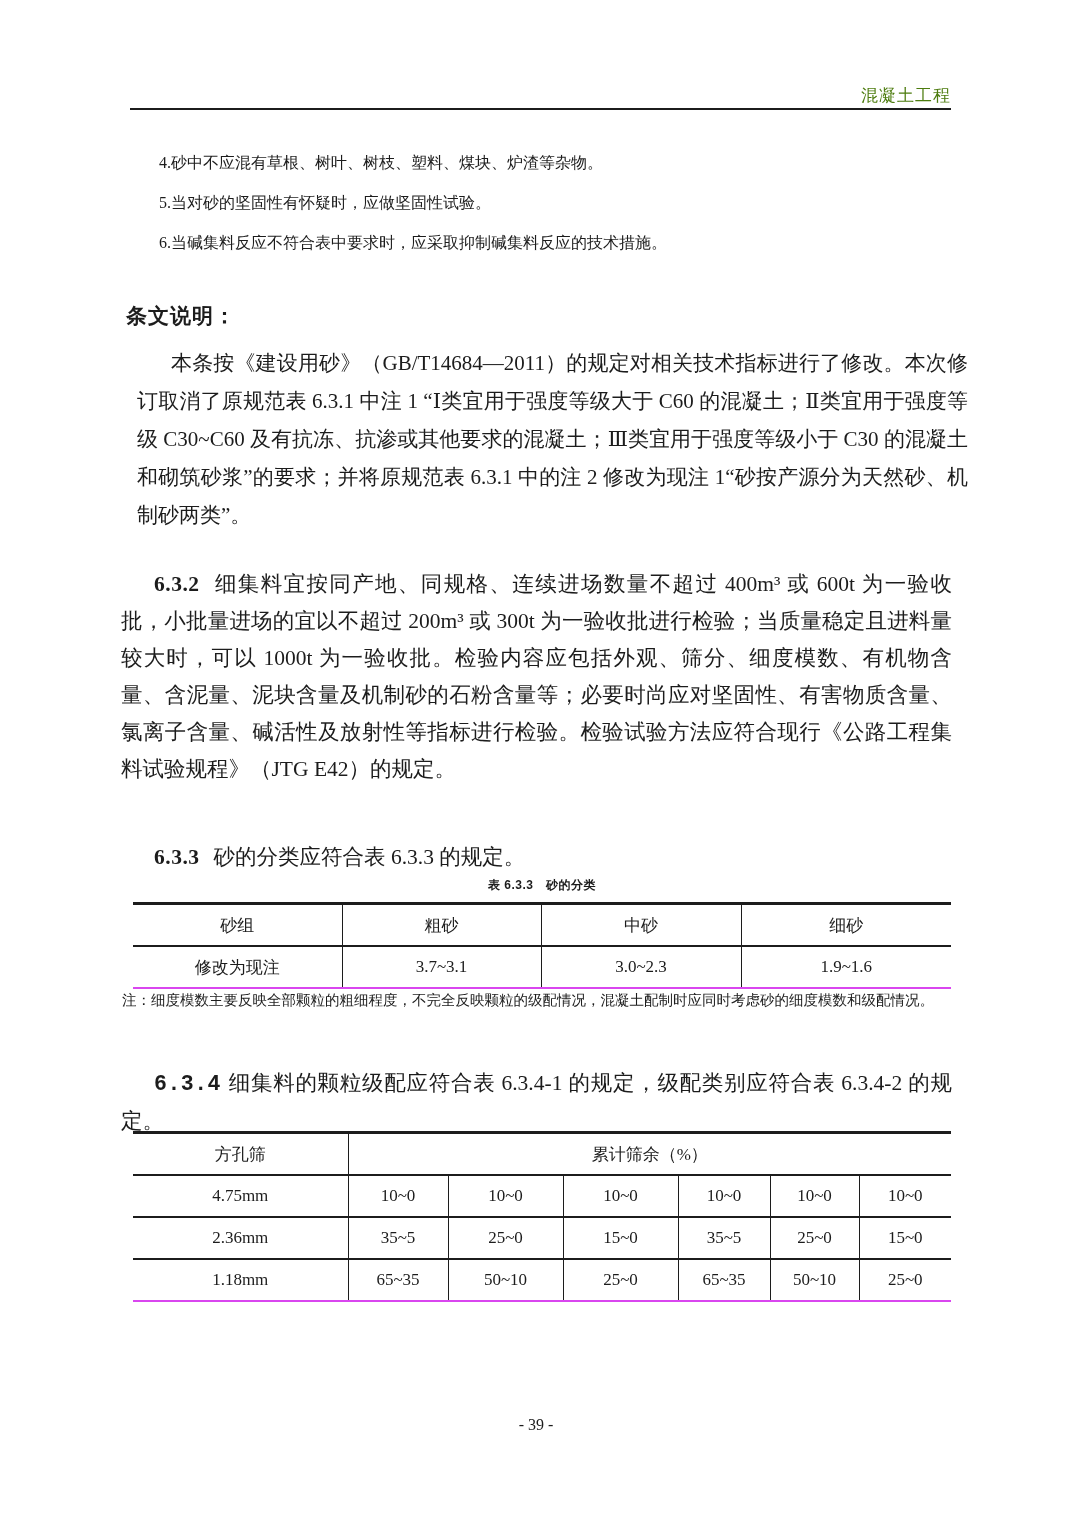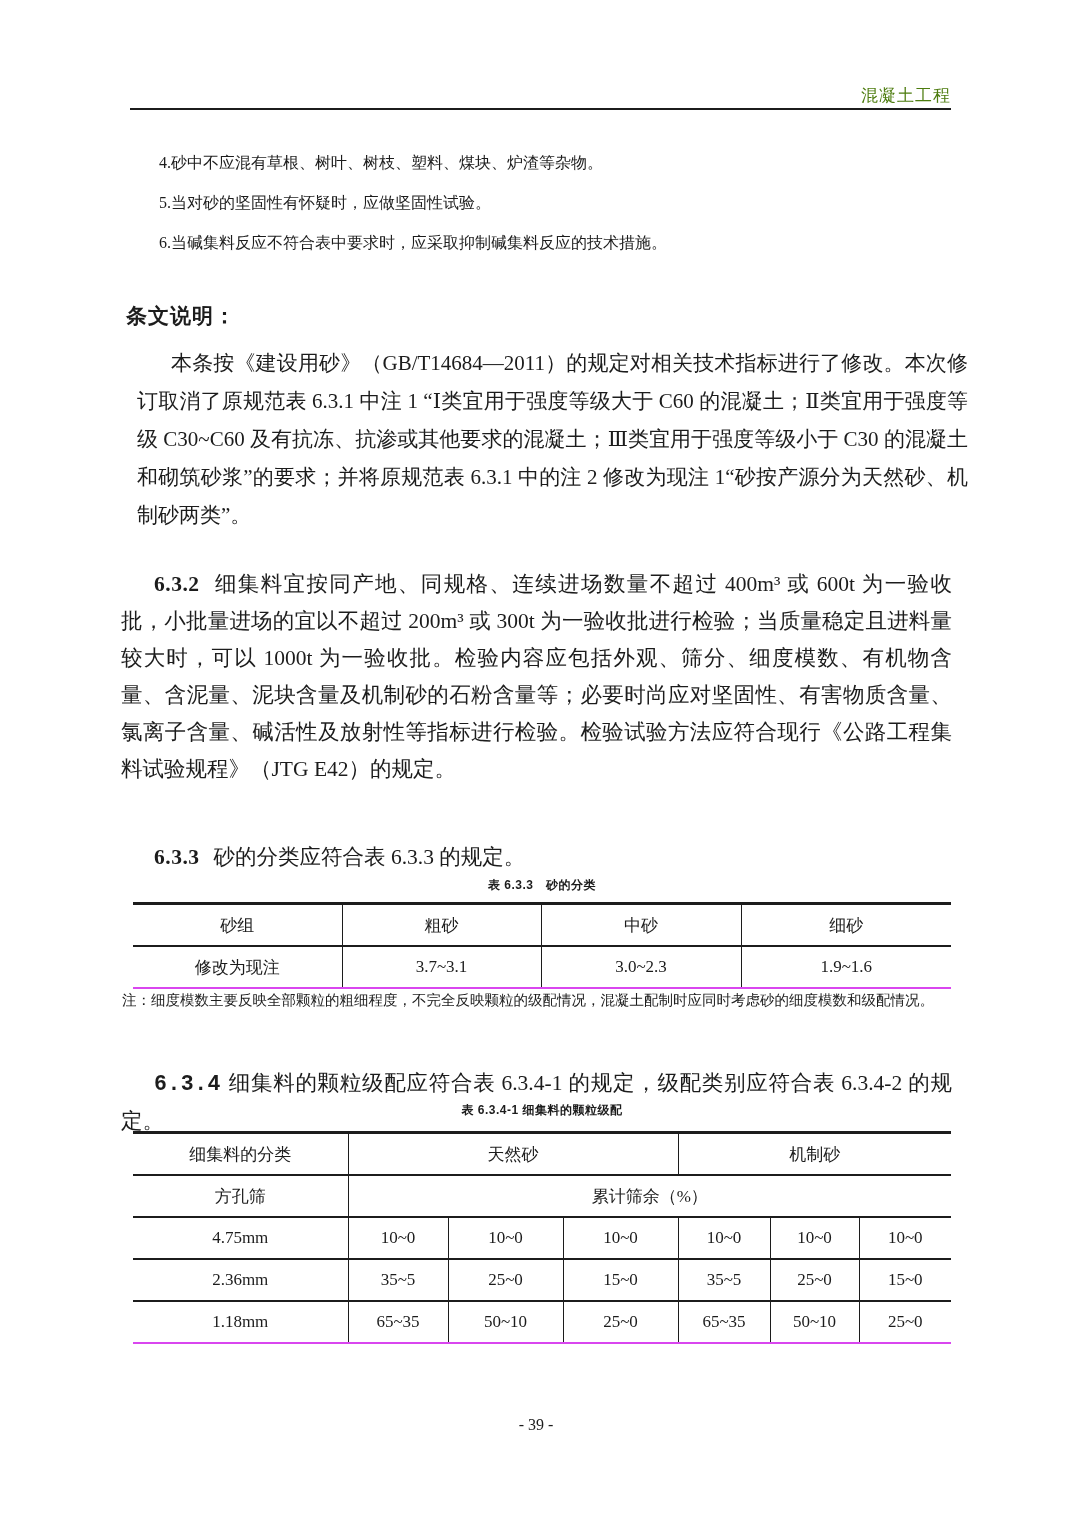--- a/index.html
+++ b/index.html
@@ -144,39 +144,33 @@
         <td>3.0~2.3</td>
         <td>1.9~1.6</td>
       </tr>
     </tbody>
   </table>
 
   <p class="tbl-note">注：细度模数主要反映全部颗粒的粗细程度，不完全反映颗粒的级配情况，混凝土配制时应同时考虑砂的细度模数和级配情况。</p>
 
   <p class="clause" id="c634"><b class="clause-num">6.3.4</b><span>细集料的颗粒级配应符合表 6.3.4-1 的规定，级配类别应符合表 6.3.4-2 的规定。</span></p>
 
-  <div class="tbl-caption" id="cap6341">表 6.3.4-1 细集料的颗粒级配</div>
 
   <table class="tbl" id="t6341">
     <colgroup>
       <col style="width:215px">
         <col style="width:100px">
         <col style="width:115px">
         <col style="width:115px">
       <col style="width:92px">
         <col style="width:89px">
         <col style="width:92px">
     </colgroup>
     <tbody>
       <tr>
-        <td>细集料的分类</td>
-        <td colspan="3">天然砂</td>
-        <td colspan="3">机制砂</td>
-      </tr>
-      <tr>
         <td>方孔筛</td>
         <td colspan="6">累计筛余（%）</td>
       </tr>
       <tr>
         <td>4.75mm</td>
         <td>10~0</td>
         <td>10~0</td>
         <td>10~0</td>
         <td>10~0</td>
         <td>10~0</td>

